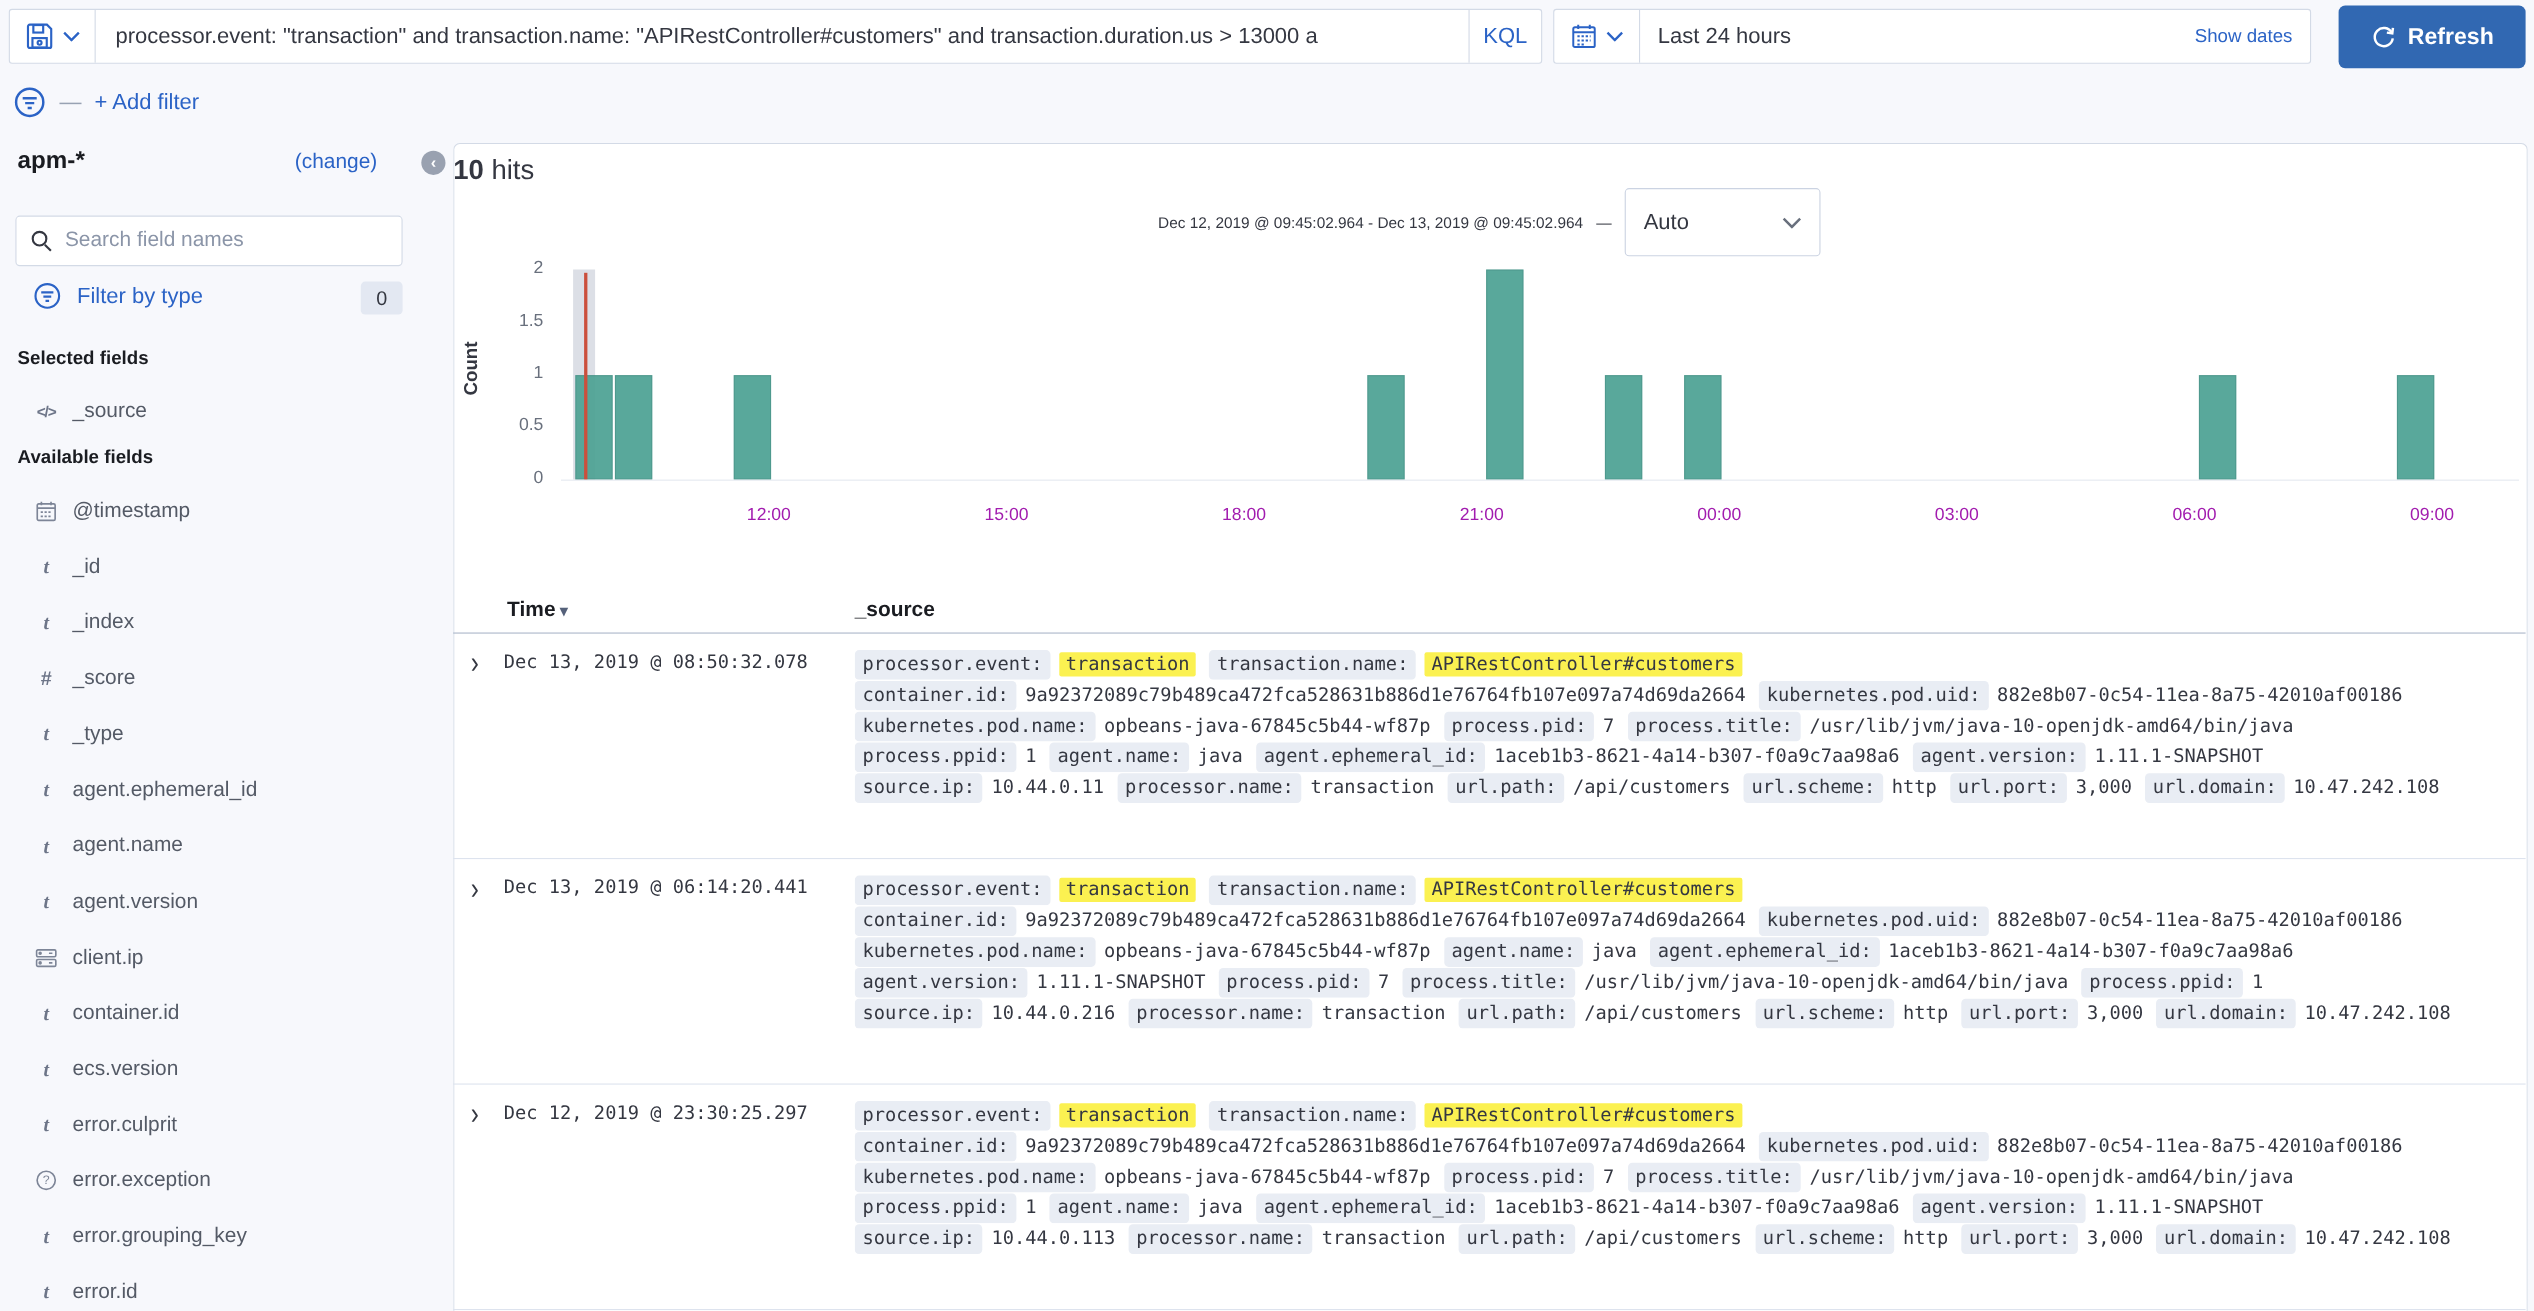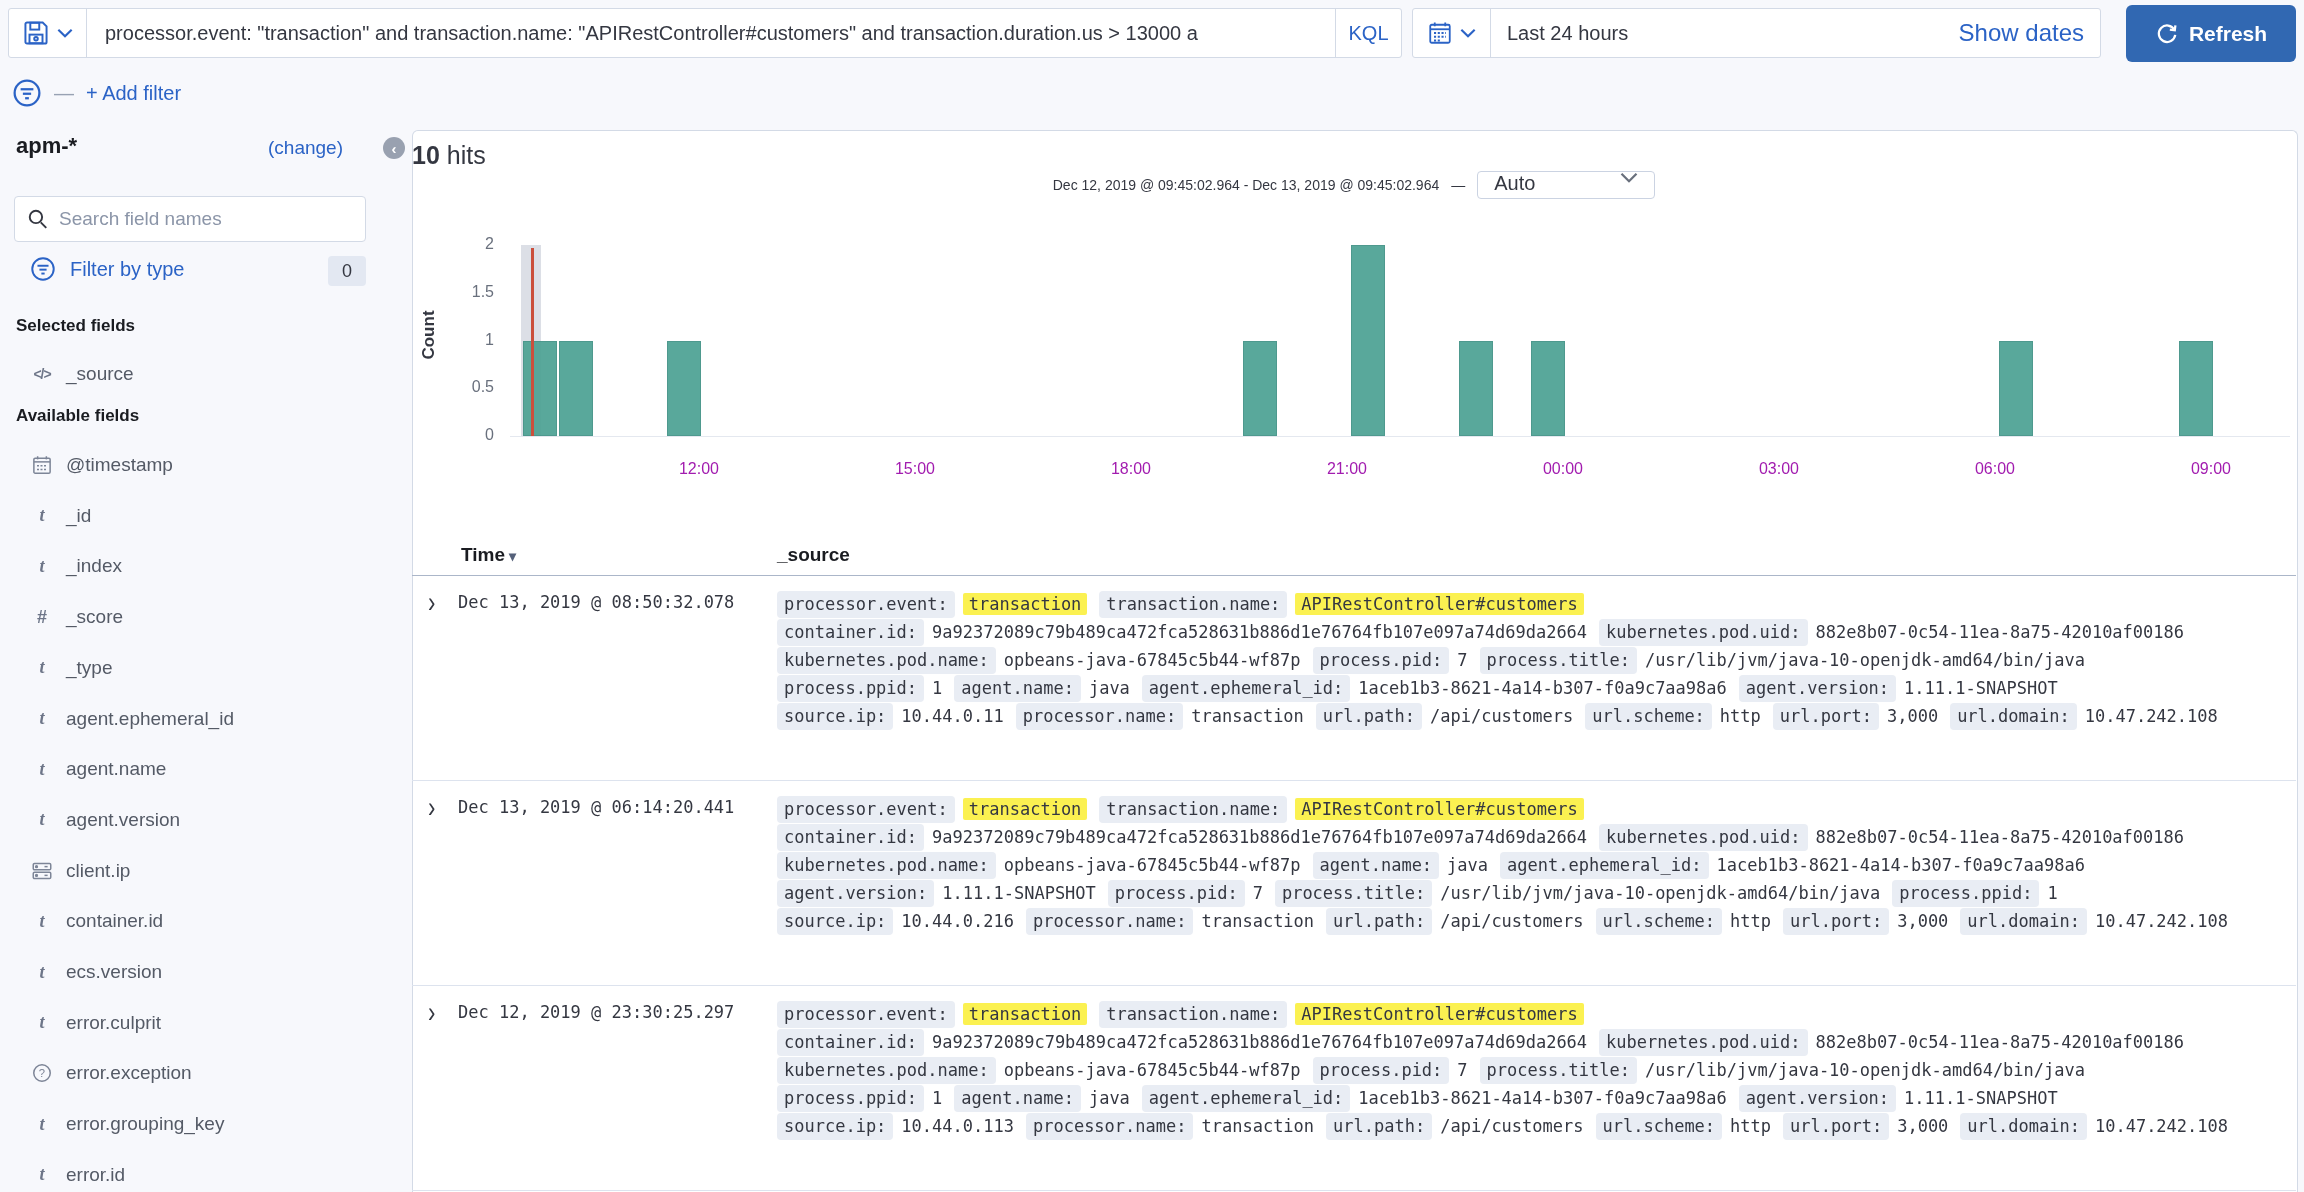--- a/index.html
+++ b/index.html
@@ -17,21 +17,21 @@
   .save-seg { width:78px; height:100%; border-right:1px solid #d3dae6; display:flex;
               align-items:center; justify-content:center; gap:8px; cursor:pointer; }
   .query-text { flex:1; padding:0 18px; font-size:20px; white-space:nowrap; overflow:hidden; }
   .kql-seg { width:66px; height:100%; border-left:1px solid #d3dae6; display:flex;
              align-items:center; justify-content:center; font-size:20px; }
   .datebox { left:1412px; top:8px; width:689px; height:50px; background:#fff;
              border:1px solid #d3dae6; border-radius:3px; display:flex; align-items:center; }
   .cal-seg { width:78px; height:100%; border-right:1px solid #d3dae6; display:flex;
              align-items:center; justify-content:center; gap:8px; cursor:pointer; }
   .daterange { flex:1; padding:0 16px; font-size:20px; }
-  .showdates { padding-right:16px; font-size:24px; }
+  .showdates { padding-right:16px; font-size:17px; }
   .refresh-btn { left:2126px; top:5px; width:170px; height:57px; background:#3168b2; color:#fff;
                  border:none; border-radius:6px; font-size:21px; font-weight:600;
                  display:flex; align-items:center; justify-content:center; gap:10px;
                  font-family:"Liberation Sans", sans-serif; cursor:pointer; }
 
   
   .filterrow { left:12px; top:76px; height:34px; display:flex; align-items:center; gap:12px; }
   .filter-dash { color:#98a2b3; font-size:20px; }
   .addfilter { font-size:20px; }
 
@@ -64,22 +64,22 @@
   .field-name { margin-left:10px; font-size:19px; color:#545a66; }
 
   
   .panel { left:412px; top:130px; width:1886px; height:1066px; background:#fff;
            border:1px solid #d3dae6; border-radius:6px 6px 0 0; border-bottom:none; }
   .hits-line { left:412px; top:141px; width:1884px; text-align:left; font-size:25px; }
   .hits-num { font-weight:700; }
   .subheader { left:412px; top:171px; width:1884px; display:flex; align-items:center;
                justify-content:center; gap:12px; }
   .sub-dates { font-size:14px; }
-  .interval-select { width:178px; height:28px; border:1px solid #cbd3e2; border-radius:4px;
-                     background:#fff; display:flex; justify-content:space-between;
+  .interval-select { width:178px; height:62px; border:1px solid #cbd3e2; border-radius:4px;
+                     background:#fff; display:flex; align-items:center; justify-content:space-between;
                      padding:0 16px; font-size:20px; cursor:pointer; }
 
   
   .count-label { left:394px; top:325px; font-size:17px; font-weight:700;
                  transform:rotate(-90deg); transform-origin:center; width:70px; text-align:center; }
   .ytick { position:absolute; width:50px; text-align:right; font-size:16px; color:#69707d; }
   .xtick { position:absolute; width:70px; text-align:center; font-size:16px; color:#a21caf; top:460px; }
   .axis-line { left:510px; top:436px; width:1780px; height:1px; background:#e4e8ef; }
   .bar { position:absolute; }
   .xaxis-title { left:700px; top:492px; width:1400px; text-align:center; font-size:17px;

